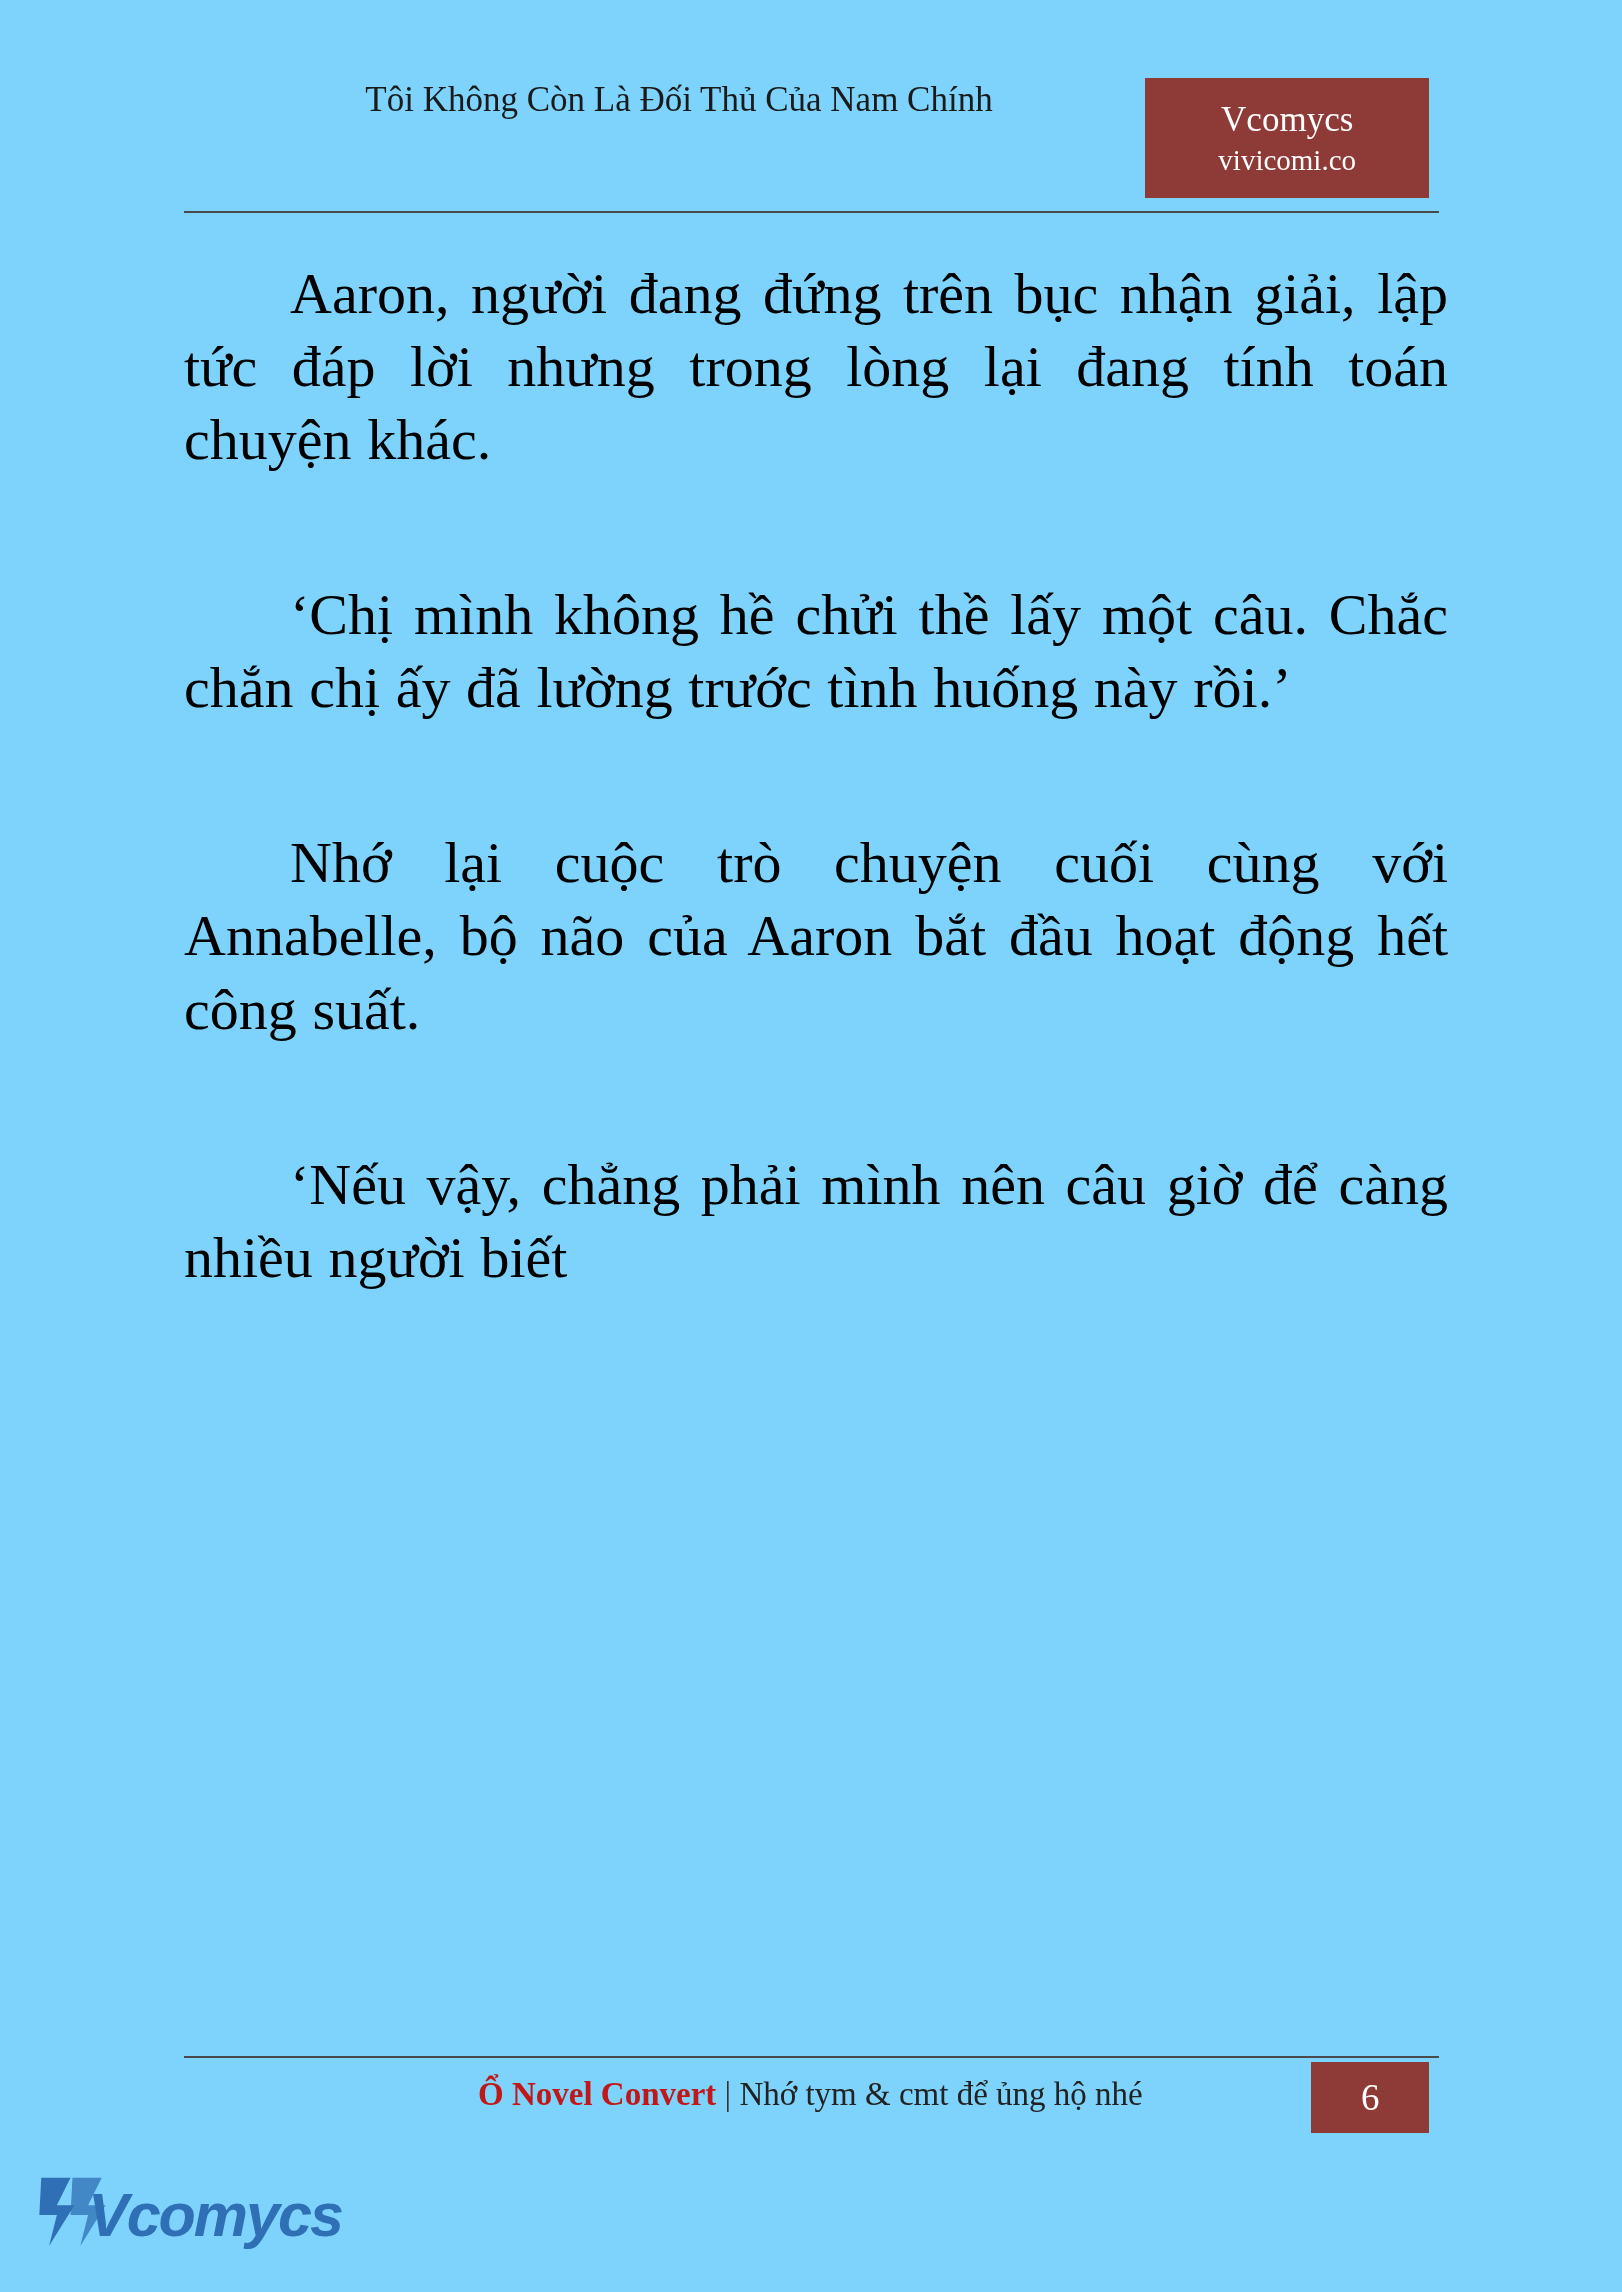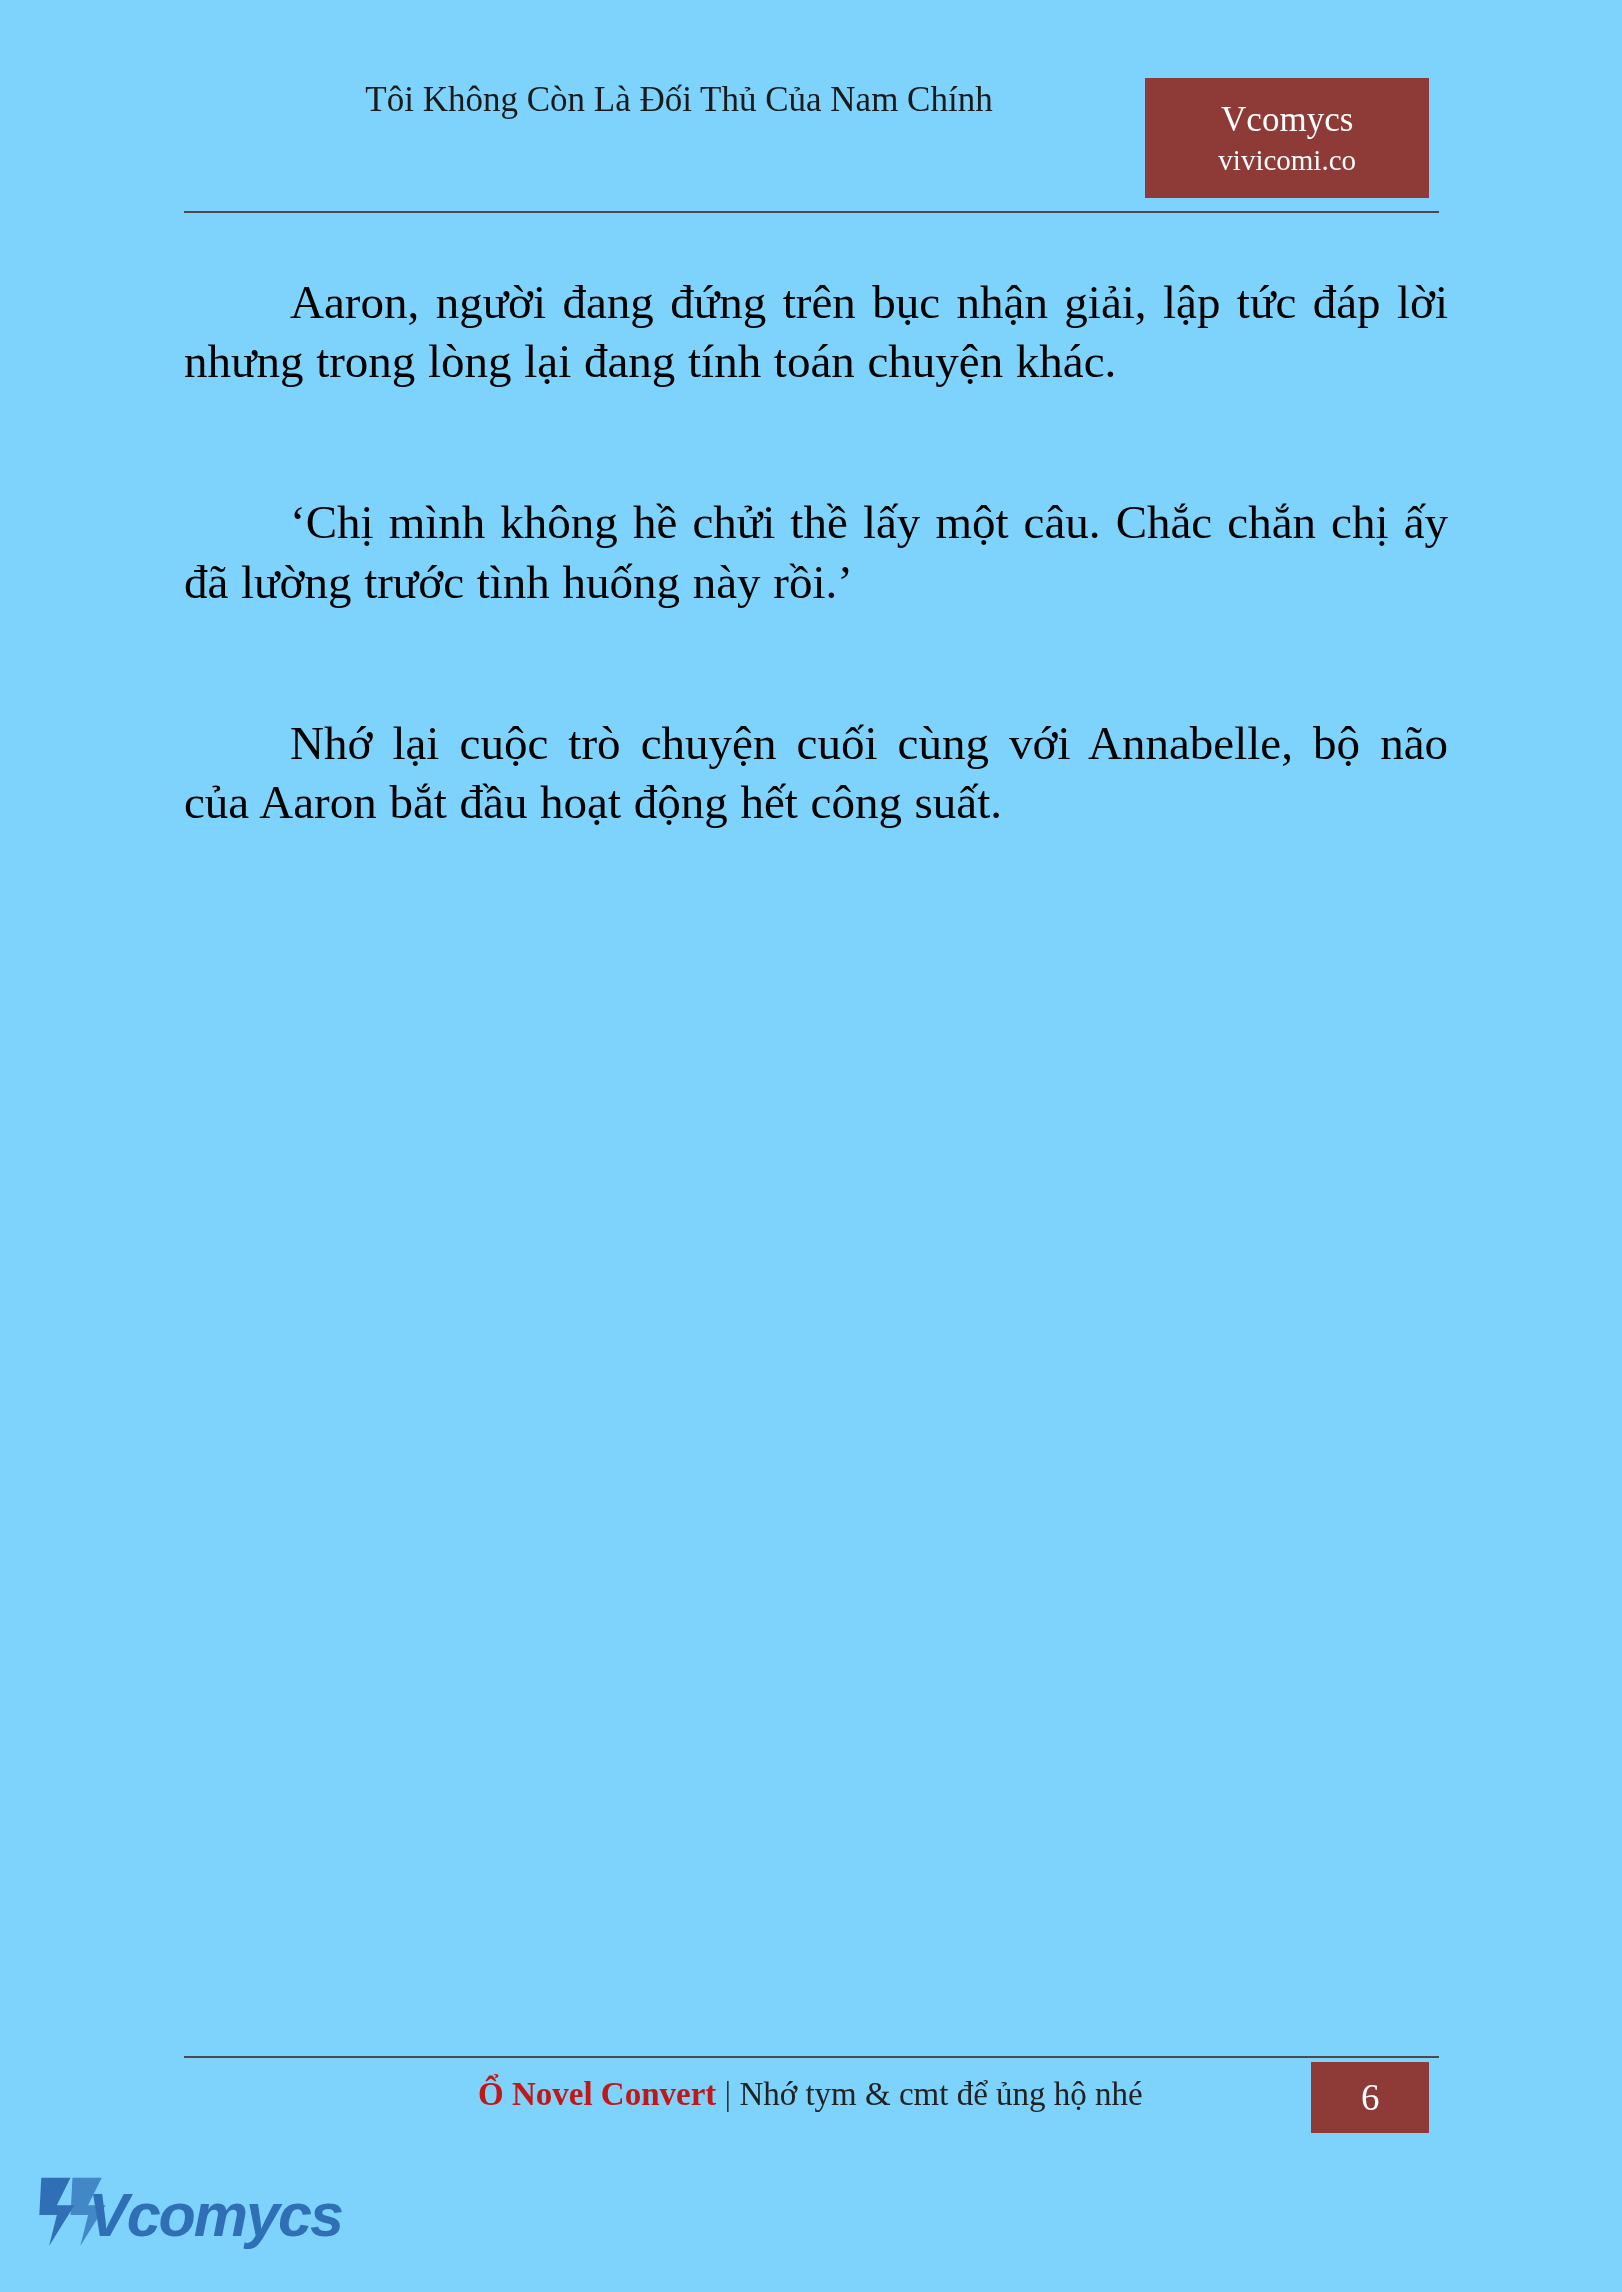--- a/index.html
+++ b/index.html
@@ -71,26 +71,26 @@
 
   
   .content {
     position: absolute;
     left: 184px;
     top: 257px;
     width: 1264px;
   }
   .para {
     font-family: "Liberation Serif", serif;
-    font-size: 47px;
+    font-size: 58px;
     line-height: 1.26;
     color: #000000;
     text-align: justify;
     text-indent: 106px;
-    margin: 16px 0 102px 0;
+    margin: 0 0 102px 0;
     word-spacing: 0.02em;
   }
   .para:last-child { margin-bottom: 0; }
 
   
   .footer {
     position: absolute;
     left: 184px;
     top: 2056px;
     width: 1255px;
@@ -166,20 +166,21 @@
     <div class="header-badge">
       <span class="b1">Vcomycs</span>
       <span class="b2">vivicomi.co</span>
     </div>
   </div>
 
   <div class="content">
     <p class="para">Aaron, người đang đứng trên bục nhận giải, lập tức đáp lời nhưng trong lòng lại đang tính toán chuyện khác.</p>
     <p class="para">‘Chị mình không hề chửi thề lấy một câu. Chắc chắn chị ấy đã lường trước tình huống này rồi.’</p>
     <p class="para">Nhớ lại cuộc trò chuyện cuối cùng với Annabelle, bộ não của Aaron bắt đầu hoạt động hết công suất.</p>
+    <p class="para">‘Nếu vậy, chẳng phải mình nên câu giờ để càng nhiều người biết</p>
   </div>
 
   <div class="footer">
     <div class="footer-text">
       <span class="footer-brand">Ổ Novel Convert</span><span class="footer-sep"> | </span><span class="footer-note">Nhớ tym &amp; cmt để ủng hộ nhé</span>
     </div>
     <div class="page-number">6</div>
   </div>
 
   <div class="watermark">

